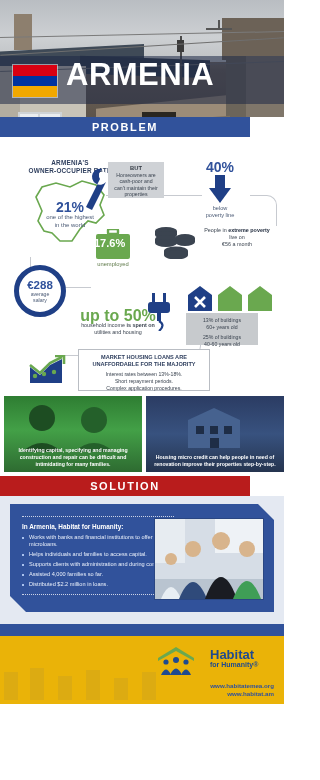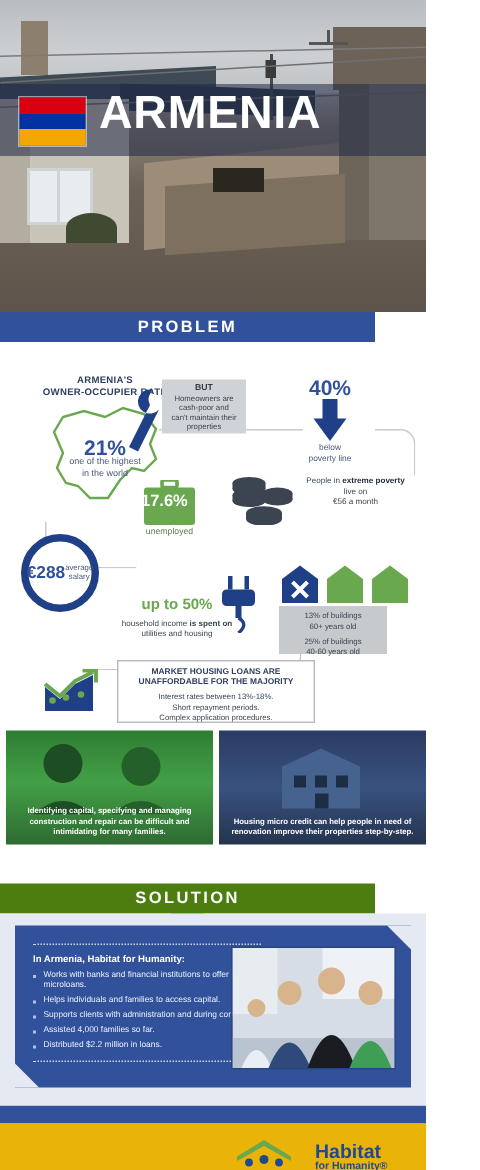--- a/index.html
+++ b/index.html
@@ -6,21 +6,21 @@
   body{
     width:284px;height:780px;
     background:#ffffff;
     font-family:"Liberation Sans", sans-serif;
     overflow:hidden;
     position:relative;
   }
   .page{position:relative;width:284px;height:780px;overflow:hidden;}
 
   
-  .hero{position:relative;width:284px;height:208px;overflow:hidden;
+  .hero{position:relative;width:284px;height:117px;overflow:hidden;
         background:linear-gradient(#9aa0a6 0%,#b4b7ba 28%,#8f8378 40%,#6d6257 60%,#5d544b 100%);}
   .hero-sky{position:absolute;left:0;top:0;width:284px;height:62px;
         background:linear-gradient(#b9bdc2,#cdd0d3 60%,#bfc2c4);}
   .roof-left{position:absolute;left:-6px;top:48px;width:150px;height:22px;background:#3f4a57;transform:skewY(-3deg);}
   .wall-left{position:absolute;left:-6px;top:66px;width:92px;height:96px;background:#c9c4b8;}
   .wall-left2{position:absolute;left:-6px;top:66px;width:26px;height:96px;background:#b3ada0;}
   .window-l{position:absolute;left:18px;top:112px;width:40px;height:34px;background:#e9ecef;border:2px solid #cfd3d6;}
   .window-l:after{content:"";position:absolute;left:18px;top:0;width:2px;height:34px;background:#cfd3d6;}
   .chimney{position:absolute;left:14px;top:14px;width:18px;height:36px;background:#8d7f6e;}
   .roof-mid{position:absolute;left:80px;top:58px;width:130px;height:18px;background:#2f3a4a;transform:skewY(2deg);}
@@ -45,21 +45,21 @@
   .f-blue{background:#0033a0;}
   .f-orange{background:#f2a800;}
   .hero-title{position:absolute;left:66px;top:58px;color:#fff;font-size:31px;font-weight:bold;letter-spacing:0.5px;line-height:34px;}
   .hero-sub{position:absolute;left:66px;top:92px;color:#eef0f3;font-size:9.2px;letter-spacing:0.3px;}
 
   
   .band{position:relative;width:250px;height:20px;background:#31529b;color:#fff;
         font-size:11px;font-weight:bold;letter-spacing:1.6px;display:flex;align-items:center;justify-content:center;}
   .band .notch{position:absolute;left:50%;top:20px;transform:translateX(-50%);
         width:0;height:0;border-left:11px solid transparent;border-right:11px solid transparent;border-top:11px solid #31529b;}
-  .band-solution{background:#4d7c0f;margin-top:22px;}
+  .band-solution{background:#b91c1c;}
 
   
   .problem{position:relative;width:284px;height:255px;background:#ffffff;}
 
   .rate-label{position:absolute;left:22px;top:22px;width:96px;text-align:center;
         font-size:6.4px;font-weight:bold;color:#2f3f5e;line-height:8px;letter-spacing:0.2px;}
   .map{position:absolute;left:26px;top:38px;width:88px;height:72px;}
   .map svg{width:88px;height:72px;}
   .map-pct{position:absolute;left:26px;top:62px;width:88px;text-align:center;
         font-size:14px;font-weight:bold;color:#31529b;}
@@ -84,27 +84,27 @@
         font-size:5.4px;color:#3b4450;line-height:7px;text-align:center;}
   .coins-text b{color:#1f2a3c;}
 
   .briefcase{position:absolute;left:96px;top:92px;width:34px;height:30px;}
   .pct176{position:absolute;left:94px;top:100px;width:38px;text-align:left;
         font-size:11px;font-weight:bold;color:#ffffff;}
   .unemployed{position:absolute;left:88px;top:124px;width:50px;text-align:center;
         font-size:5.8px;color:#5f7a4a;}
 
   .circle288{position:absolute;left:14px;top:128px;width:52px;height:52px;border-radius:50%;
-        border:5px solid #1f3f86;box-sizing:border-box;display:flex;flex-direction:row;
+        border:5px solid #1f3f86;box-sizing:border-box;display:flex;flex-direction:column;
         align-items:center;justify-content:center;background:#fff;}
   .c288-num{font-size:11.5px;font-weight:bold;color:#31529b;line-height:12px;}
   .c288-lbl{font-size:5.2px;color:#4a5a75;line-height:6.2px;text-align:center;}
 
   .pct50{position:absolute;left:62px;top:170px;width:112px;text-align:center;
-        font-size:10px;font-weight:bold;color:#6aa84f;}
+        font-size:16px;font-weight:bold;color:#6aa84f;}
   .pct50-sub{position:absolute;left:58px;top:185px;width:120px;text-align:center;
         font-size:5.4px;color:#3b4450;line-height:7px;}
 
   .plug{position:absolute;left:146px;top:156px;width:26px;height:38px;}
 
   .houses{position:absolute;left:186px;top:148px;width:92px;height:26px;}
   .hbox{position:absolute;left:186px;top:176px;width:72px;height:32px;background:#c7cacd;
         text-align:center;box-sizing:border-box;padding-top:4px;}
   .hbox div{font-size:5.2px;color:#3b4450;line-height:6.6px;}
 

